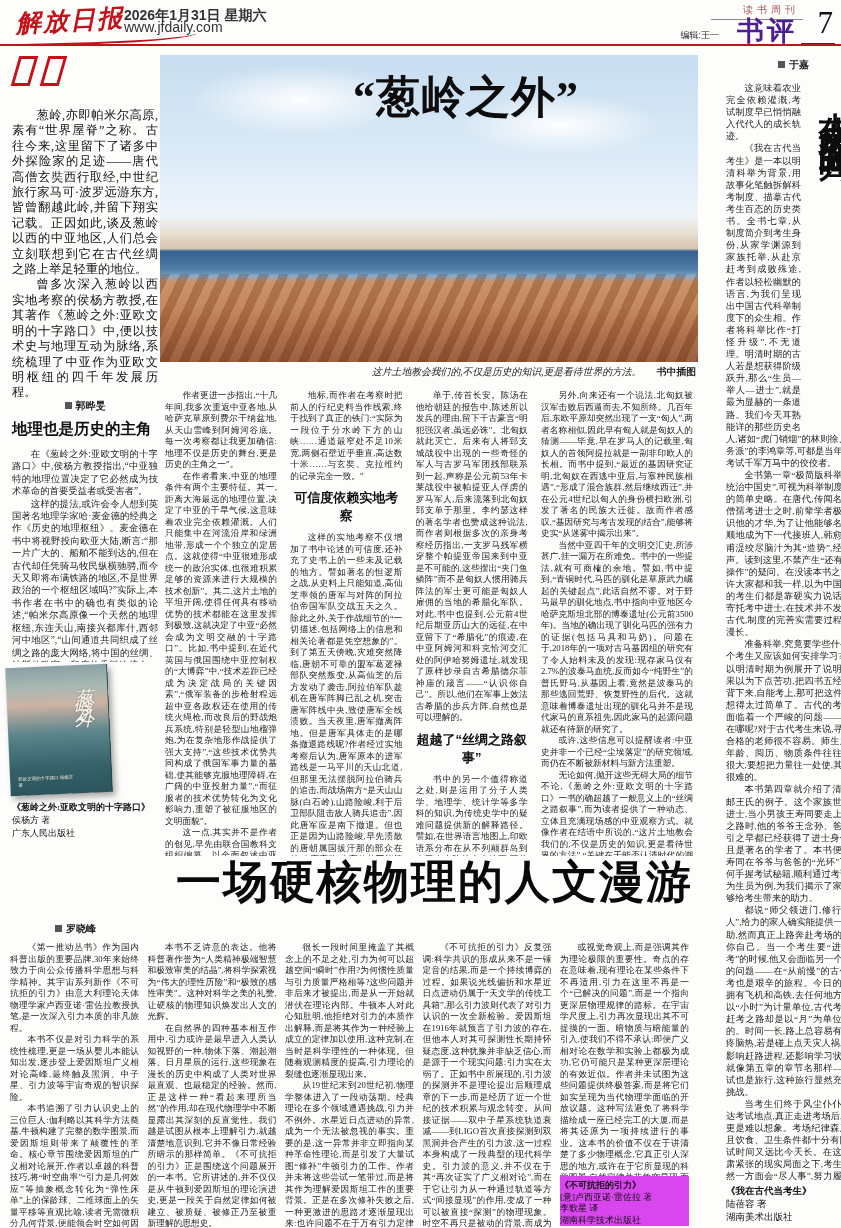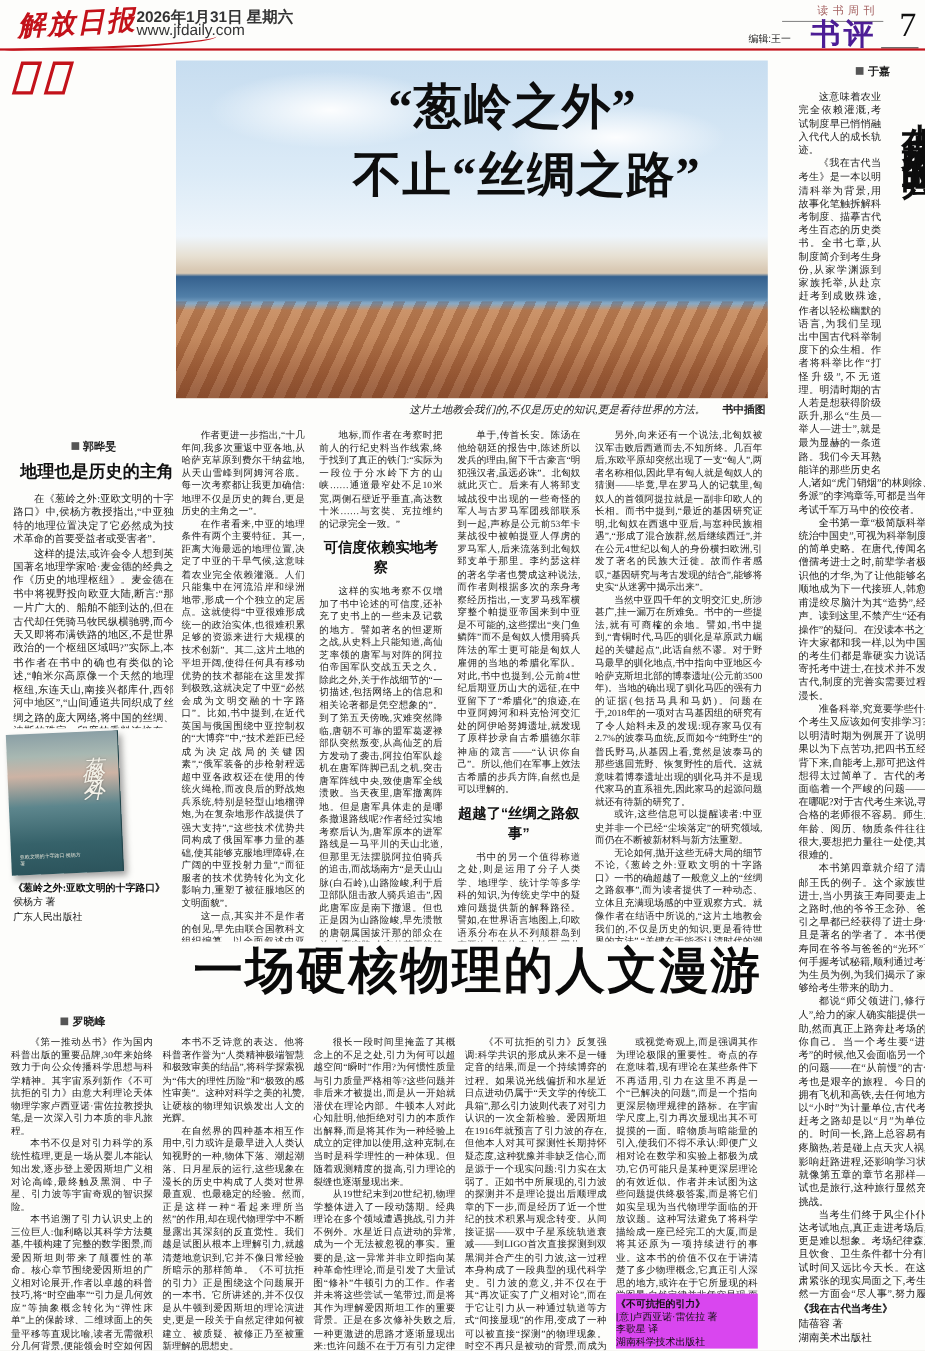--- a/index.html
+++ b/index.html
@@ -22,21 +22,21 @@
   .red-rule{position:absolute;left:0;top:44px;width:841px;border-bottom:2px solid #c3121a;}
   
   .lead-quote{position:absolute;left:12px;top:56px;width:146px;}
   .qmarks{height:38px;margin-bottom:14px;}
   .qmark{display:inline-block;width:13px;height:24px;border:3.5px solid #c3121a;transform:skewX(-16deg);margin-right:7px;margin-left:3px;}
   .lead-quote .para{font-size:12.3px;line-height:15.4px;text-align:justify;text-indent:2em;margin:0;color:#111;}
   
   .byline{font-size:10px;text-align:center;color:#222;font-family:"Liberation Sans",sans-serif;font-weight:bold;}
   .byline .sq{display:inline-block;width:7px;height:7px;background:#555;margin-right:4px;}
   .geo-byline{position:absolute;left:12px;top:399px;width:146px;}
-  .geo-title{position:absolute;left:12px;top:419px;width:146px;text-align:right;font-size:15.5px;font-weight:bold;
+  .geo-title{position:absolute;left:12px;top:419px;width:146px;text-align:left;font-size:15.5px;font-weight:bold;
              font-family:"Liberation Sans",sans-serif;color:#111;}
   .geo-body{position:absolute;left:12px;top:448px;width:146px;height:214px;overflow:hidden;}
   .geo-body .para{font-size:9.4px;line-height:12.4px;text-align:justify;text-indent:2em;margin:0;color:#222;}
   
   .cover1{position:absolute;left:8px;top:666px;width:102px;height:128px;transform:rotate(-2.5deg);
           background:linear-gradient(180deg,#8ba0a6 0%,#a8b8b2 16%,#cdb3a4 30%,#5d868d 52%,#36626a 78%,#2c545c 100%);
           box-shadow:3px 4px 6px rgba(0,0,0,.35),-1px 0 0 #24454b inset;}
   .cover1-title{position:absolute;right:12px;top:8px;writing-mode:vertical-rl;color:#f5f3ea;font-size:19px;
           font-style:italic;letter-spacing:7px;text-shadow:0 0 2px rgba(0,0,0,.3);}
   .cover1-sub{position:absolute;left:8px;bottom:7px;color:#e8e6da;font-size:4.5px;line-height:6px;width:60px;}
@@ -101,20 +101,24 @@
     <div class="section-title">书评</div>
     <div class="page-no">7</div>
     <div class="page-no-rule"></div>
     <div class="red-rule"></div>
   </div>
 
   <div class="lead-quote">
     <div class="qmarks">
       <span class="qmark"></span><span class="qmark"></span>
     </div>
+    <div>
+        <p class="para">葱岭,亦即帕米尔高原,素有“世界屋脊”之称。古往今来,这里留下了诸多中外探险家的足迹——唐代高僧玄奘西行取经,中世纪旅行家马可·波罗远游东方,皆曾翻越此岭,并留下翔实记载。正因如此,谈及葱岭以西的中亚地区,人们总会立刻联想到它在古代丝绸之路上举足轻重的地位。</p>
+        <p class="para">曾多次深入葱岭以西实地考察的侯杨方教授,在其著作《葱岭之外:亚欧文明的十字路口》中,便以技术史与地理互动为脉络,系统梳理了中亚作为亚欧文明枢纽的四千年发展历程。</p>
+      </div>
   </div>
 
   <div class="byline geo-byline">
     <span class="sq"></span><span>郭晔旻</span>
   </div>
   <div class="geo-title">地理也是历史的主角</div>
   <div class="geo-body">
       <p class="para">在《葱岭之外:亚欧文明的十字路口》中,侯杨方教授指出,“中亚独特的地理位置决定了它必然成为技术革命的首要受益者或受害者”。</p>
       <p class="para">这样的提法,或许会令人想到英国著名地理学家哈·麦金德的经典之作《历史的地理枢纽》。麦金德在书中将视野投向欧亚大陆,断言:“那一片广大的、船舶不能到达的,但在古代却任凭骑马牧民纵横驰骋,而今天又即将布满铁路的地区,不是世界政治的一个枢纽区域吗?”实际上,本书作者在书中的确也有类似的论述,“帕米尔高原像一个天然的地理枢纽,东连天山,南接兴都库什,西邻河中地区”,“山间通道共同织成了丝绸之路的庞大网络,将中国的丝绸、波斯的珠宝、印度的香料连接在一起,这些山脉成为不同文明交汇融合的重要舞台”。</p>
     </div>
@@ -128,21 +132,20 @@
     <div>侯杨方 著</div>
     <div>广东人民出版社</div>
   </div>
 
   <div class="photo">
     <div class="cloud" style="left:30px;top:10px;width:220px;height:70px;"></div>
     <div class="cloud" style="left:300px;top:40px;width:200px;height:60px;"></div>
     <div class="ridge"></div>
     <div class="headline">
       <div class="l1">“葱岭之外”</div>
-      <div class="l2">不止“丝绸之路”</div>
     </div>
   </div>
 
   <div class="caption-row">
     <span class="credit">书中插图</span>
     <span class="cap">这片土地教会我们的,不仅是历史的知识,更是看待世界的方法。</span>
   </div>
 
   <div class="midcols">
     <div class="col mc1">

